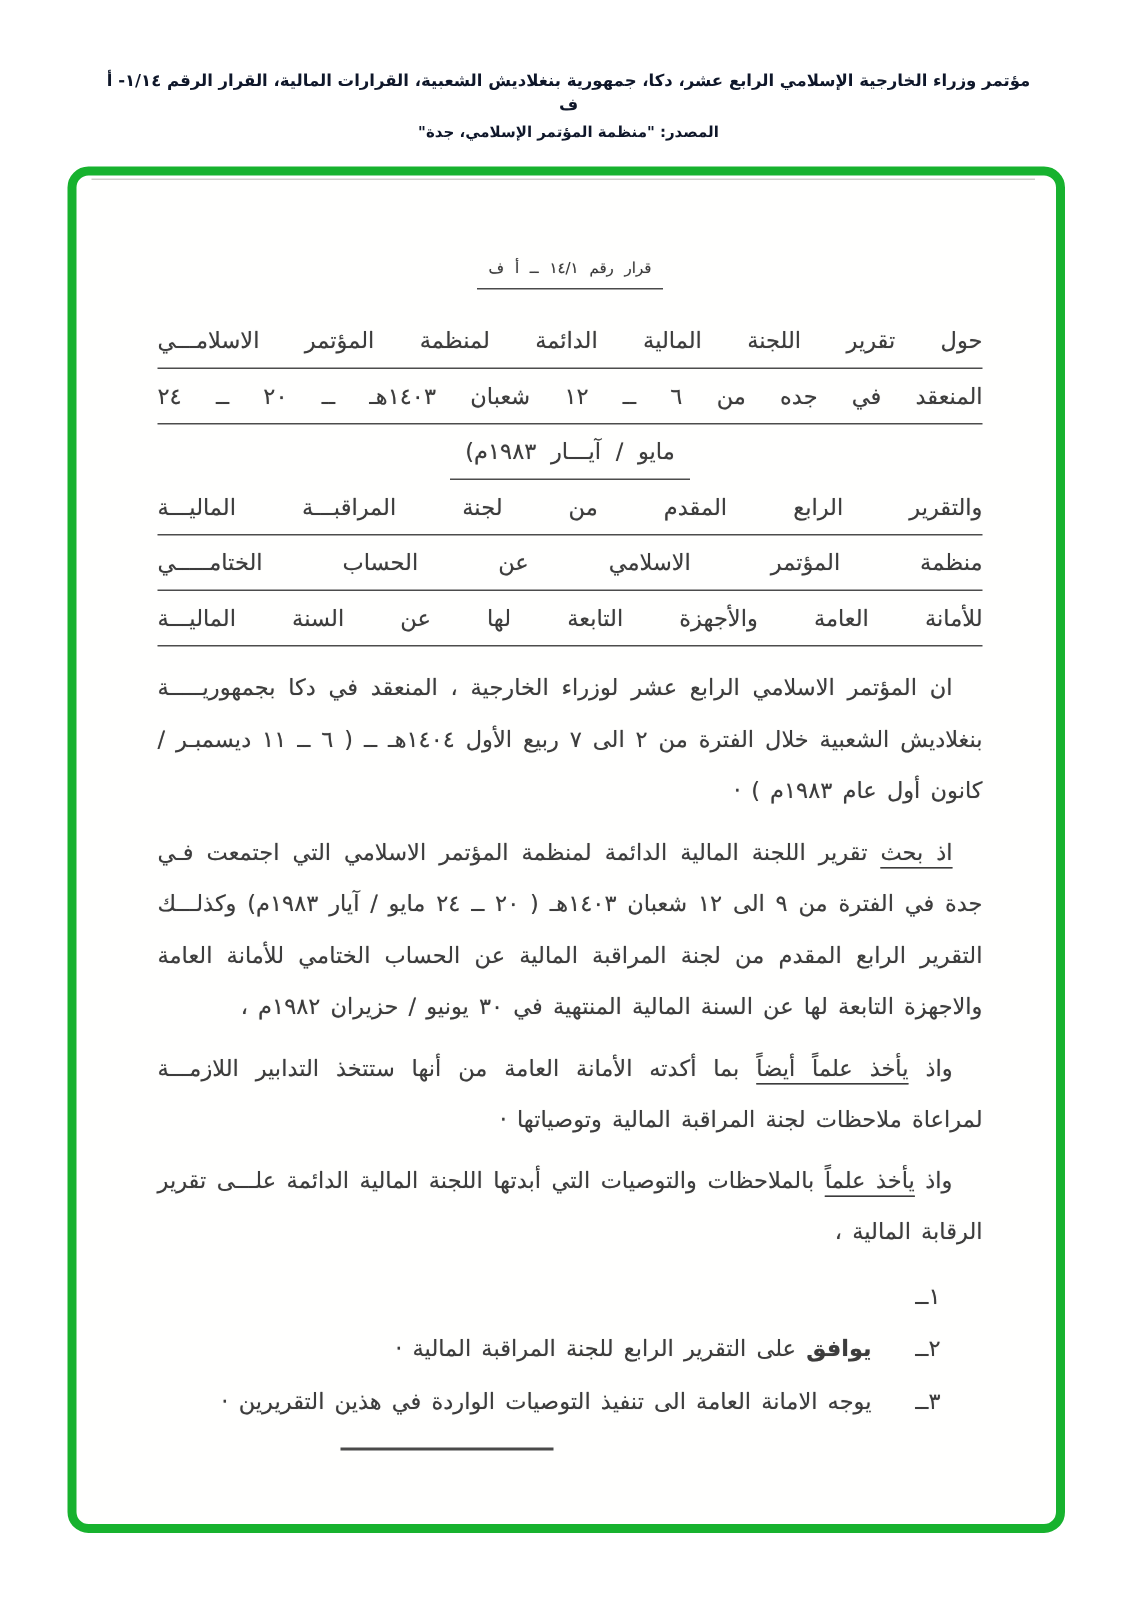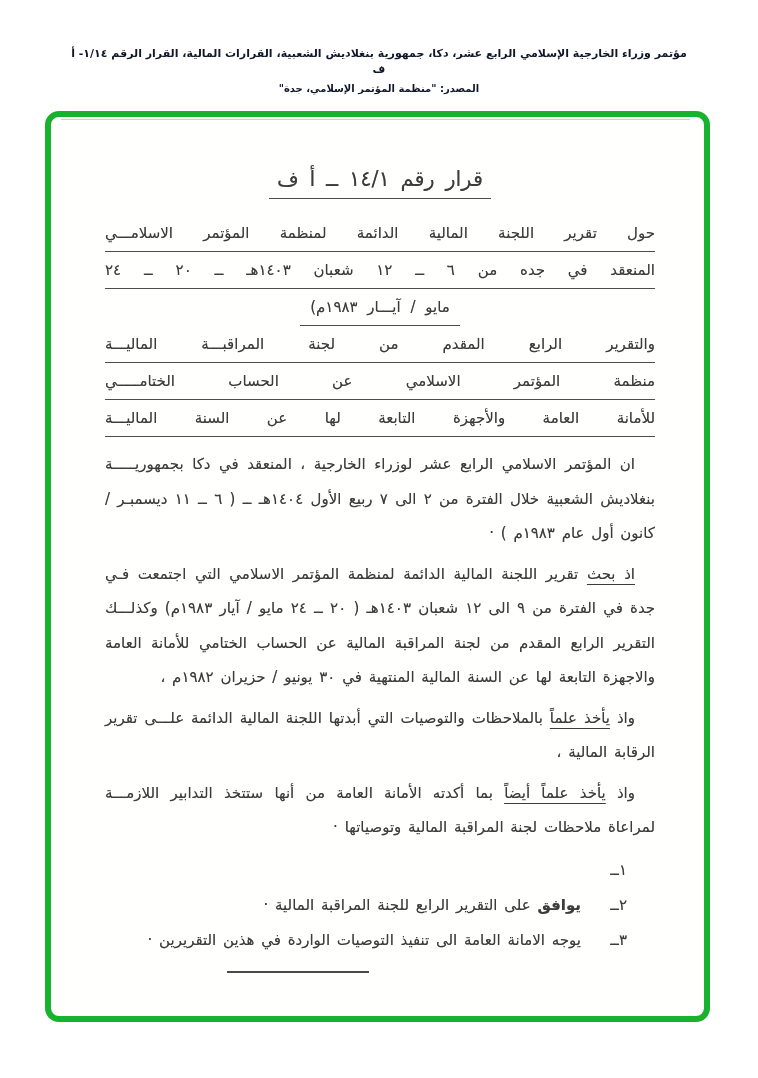--- a/index.html
+++ b/index.html
@@ -19,21 +19,21 @@
   
   .frame::before{content:"";position:absolute;top:2px;left:10px;right:14px;height:1px;background:#cfcfc9;}
   
   .scan{
     position:absolute;top:0;left:0;right:0;bottom:0;
     padding:50px 49px 0 54px;direction:rtl;color:#3c3c3c;
     text-shadow:0 0 0.5px rgba(80,80,80,0.55);
   }
   .title-wrap{text-align:center;margin-bottom:16px;}
   .doc-title{
-    display:inline-block;font-size:21px;padding:0 8px 7px;
+    display:inline-block;font-size:10px;padding:0 8px 7px;
     border-bottom:1.4px solid #4a4a4a;word-spacing:4px;
   }
   .hline{height:37px;line-height:36px;font-size:15px;word-spacing:5px;}
   .hline .hl-text{
     display:block;height:36px;text-align:justify;text-align-last:justify;
     border-bottom:1.3px solid #4c4c4c;
   }
   .hline.center{text-align:center;text-decoration:underline;}
   .hline.center .hl-text{
     display:inline-block;height:36px;text-align:center;text-align-last:auto;
@@ -83,23 +83,23 @@
       <span class="hl-text">منظمة المؤتمر الاسلامي عن الحساب الختامـــــي</span>
     </div>
     <div class="hline">
       <span class="hl-text">للأمانة العامة والأجهزة التابعة لها عن السنة الماليـــة</span>
     </div>
 
     <p class="body-par first"><span></span><span class="lead"></span><span>ان المؤتمر الاسلامي الرابع عشر لوزراء الخارجية ، المنعقد في دكا بجمهوريـــــة بنغلاديش الشعبية خلال الفترة من ٢ الى ٧ ربيع الأول ١٤٠٤هـ ــ ( ٦ ــ ١١ ديسمبـر / كانون أول عام ١٩٨٣م ) ·</span></p>
 
     <p class="body-par"><span></span><span class="lead">اذ بحث</span><span> تقرير اللجنة المالية الدائمة لمنظمة المؤتمر الاسلامي التي اجتمعت فـي جدة في الفترة من ٩ الى ١٢ شعبان ١٤٠٣هـ ( ٢٠ ــ ٢٤ مايو / آيار ١٩٨٣م) وكذلـــك التقرير الرابع المقدم من لجنة المراقبة المالية عن الحساب الختامي للأمانة العامة والاجهزة التابعة لها عن السنة المالية المنتهية في ٣٠ يونيو / حزيران ١٩٨٢م ،</span></p>
 
+    <p class="body-par"><span>واذ </span><span class="lead">يأخذ علماً أيضاً</span><span> بما أكدته الأمانة العامة من أنها ستتخذ التدابير اللازمـــة لمراعاة ملاحظات لجنة المراقبة المالية وتوصياتها ·</span></p>
+
     <p class="body-par"><span>واذ </span><span class="lead">يأخذ علماً</span><span> بالملاحظات والتوصيات التي أبدتها اللجنة المالية الدائمة علـــى تقرير الرقابة المالية ،</span></p>
-
-    <p class="body-par"><span>واذ </span><span class="lead">يأخذ علماً أيضاً</span><span> بما أكدته الأمانة العامة من أنها ستتخذ التدابير اللازمـــة لمراعاة ملاحظات لجنة المراقبة المالية وتوصياتها ·</span></p>
 
     <div class="rlist">
       <div class="list-item">
         <span class="num">١ــ</span>
       </div>
       <div class="list-item">
         <span class="num">٢ــ</span>
         <span class="itext"><span></span><b class="strong">يوافق</b><span> على التقرير الرابع للجنة المراقبة المالية ·</span></span>
       </div>
       <div class="list-item">

